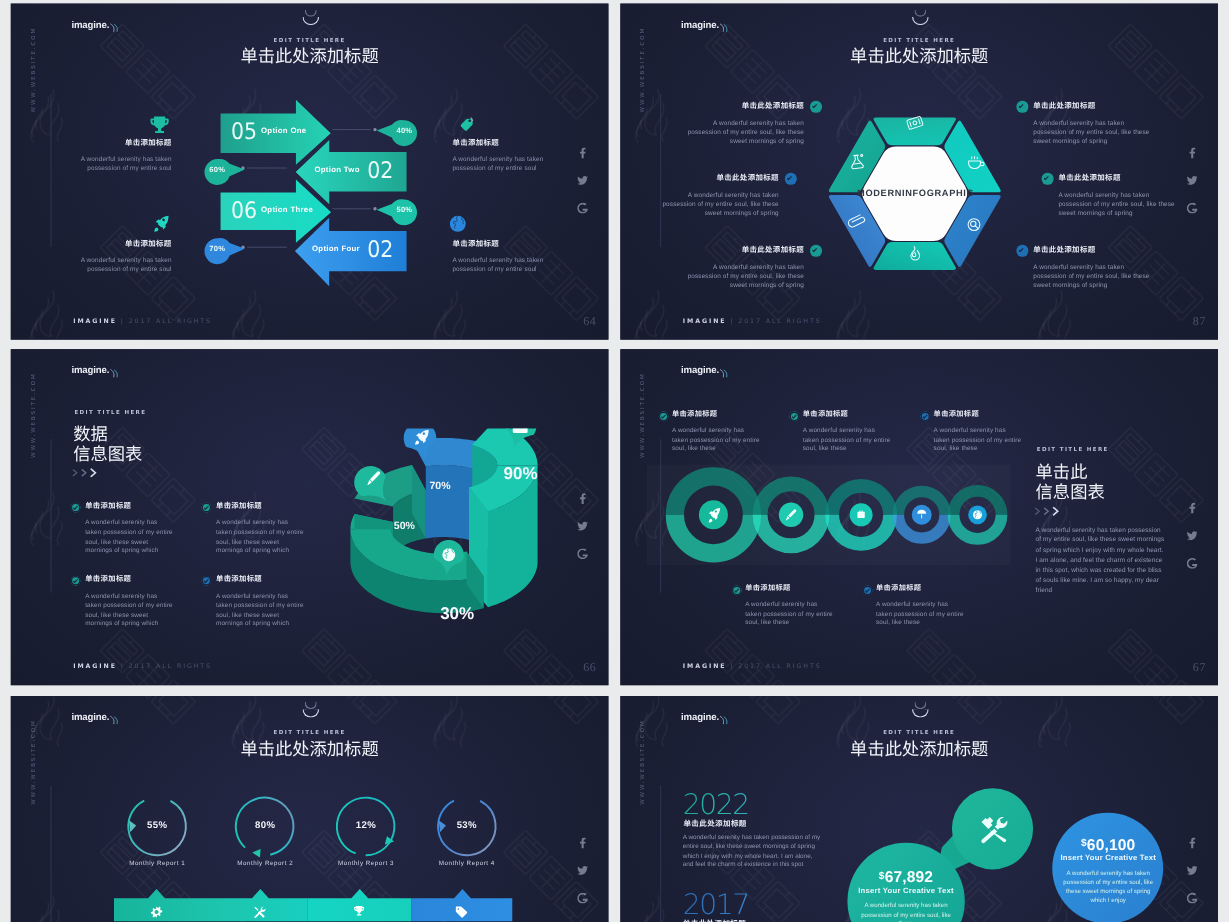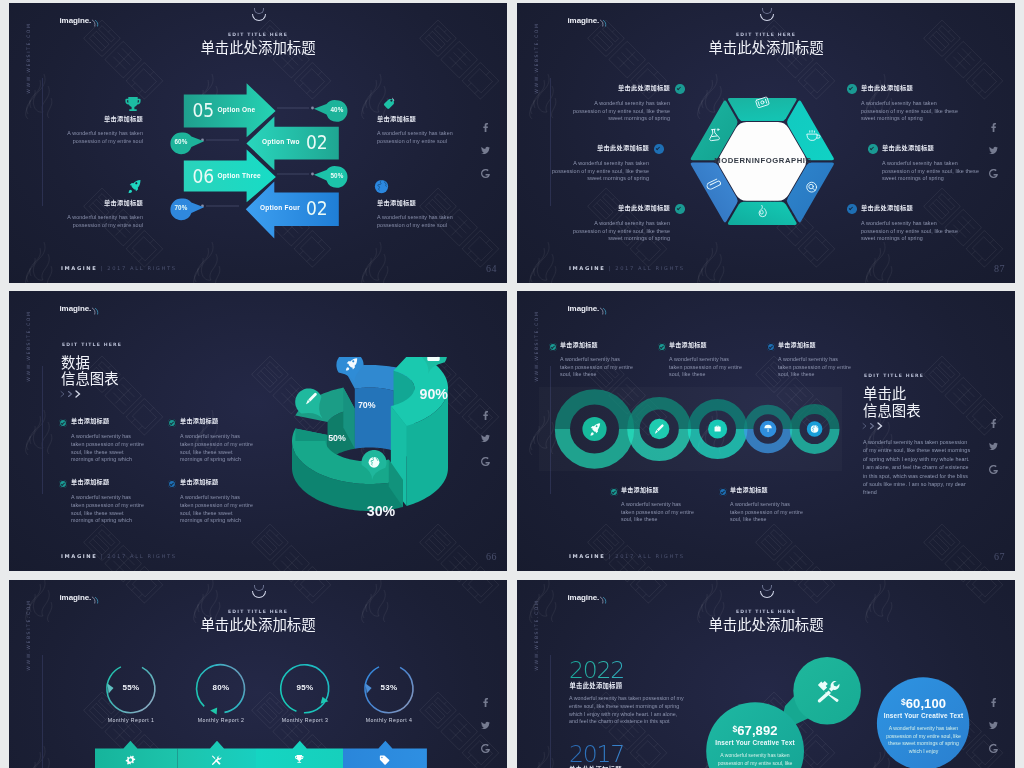--- a/index.html
+++ b/index.html
@@ -725,21 +725,21 @@
           <circle cx="295.7" cy="108.7" r="24" stroke="url(#g3)" stroke-width="1.6" stroke-dasharray="142 10" stroke-dashoffset="-6" transform="rotate(96 295.7 108.7)"></circle>
         <path d="M311.6 123.8 L313.5 116.8 L319.4 121.2 Z" fill="#1bc9b2"></path>
         </g>
       <g>
           <circle cx="380" cy="108.7" r="24" stroke="url(#g4)" stroke-width="1.6" stroke-dasharray="128 23" stroke-dashoffset="-14" transform="rotate(-96 380 108.7)"></circle>
         <path d="M356.6 103.5 L362.6 108 L357.7 113.6 Z" fill="#4c8ed6"></path>
         </g>
     </svg>
     <div class="gpct" style="left:97px;top:103.5px">55%</div>
     <div class="gpct" style="left:187px;top:103.5px">80%</div>
-    <div class="gpct" style="left:271px;top:103.5px">95%</div>
+    <div class="gpct" style="left:271px;top:103.5px">12%</div>
     <div class="gpct" style="left:355px;top:103.5px">53%</div>
     <div class="glab" style="left:77px;top:138px">Monthly Report 1</div>
     <div class="glab" style="left:167px;top:138px">Monthly Report 2</div>
     <div class="glab" style="left:251px;top:138px">Monthly Report 3</div>
     <div class="glab" style="left:335px;top:138px">Monthly Report 4</div>
 
     <svg style="position:absolute;left:0;top:155px" width="498" height="33" viewBox="0 0 498 33">
       <defs>
         <linearGradient id="t1" x1="0" y1="0" x2="1" y2="0">
             <stop offset="0" stop-color="#16b49b"></stop>

